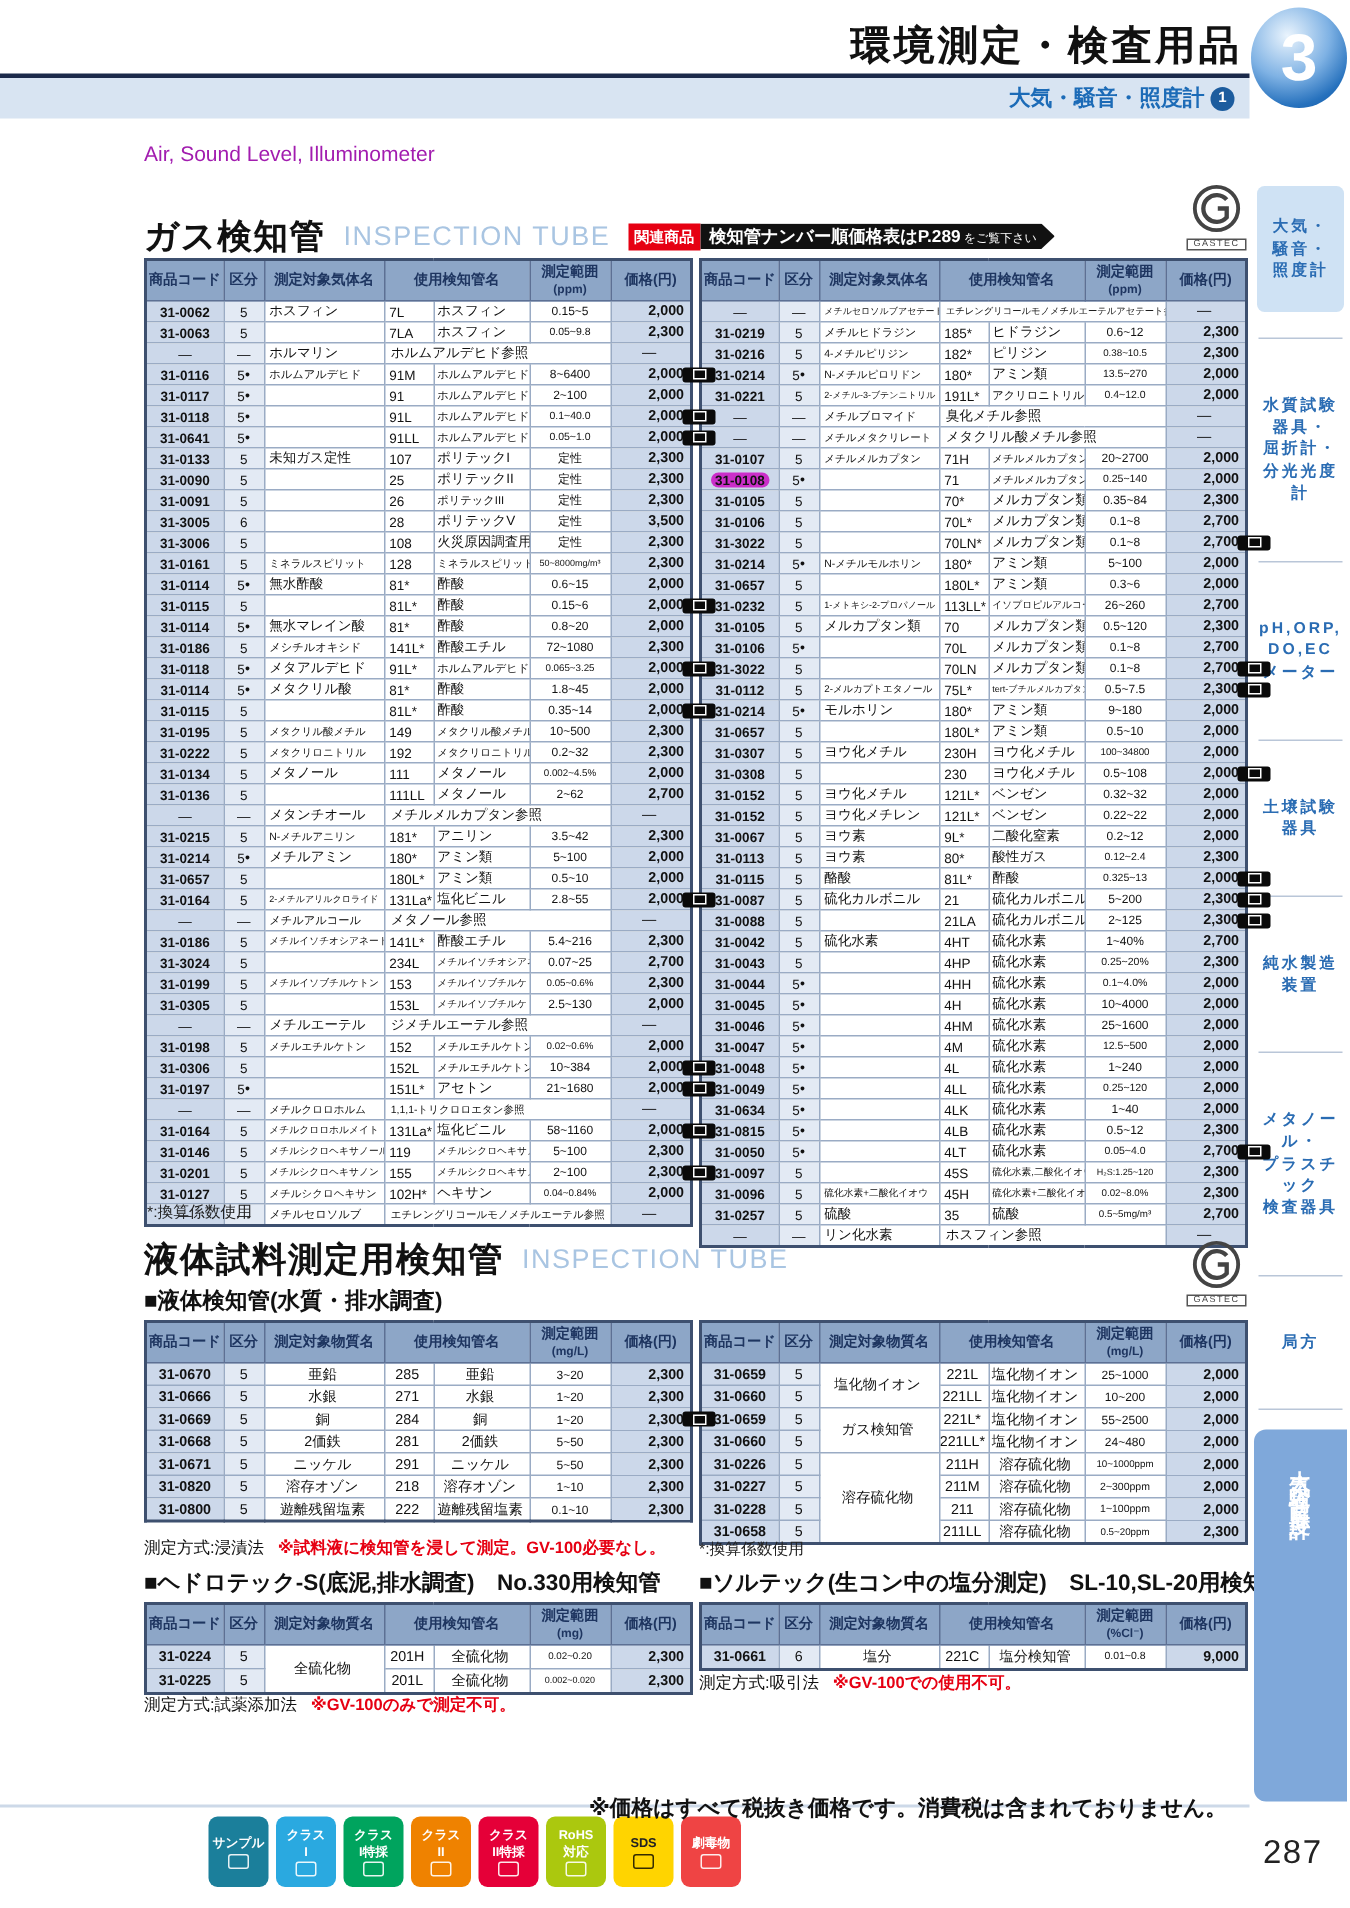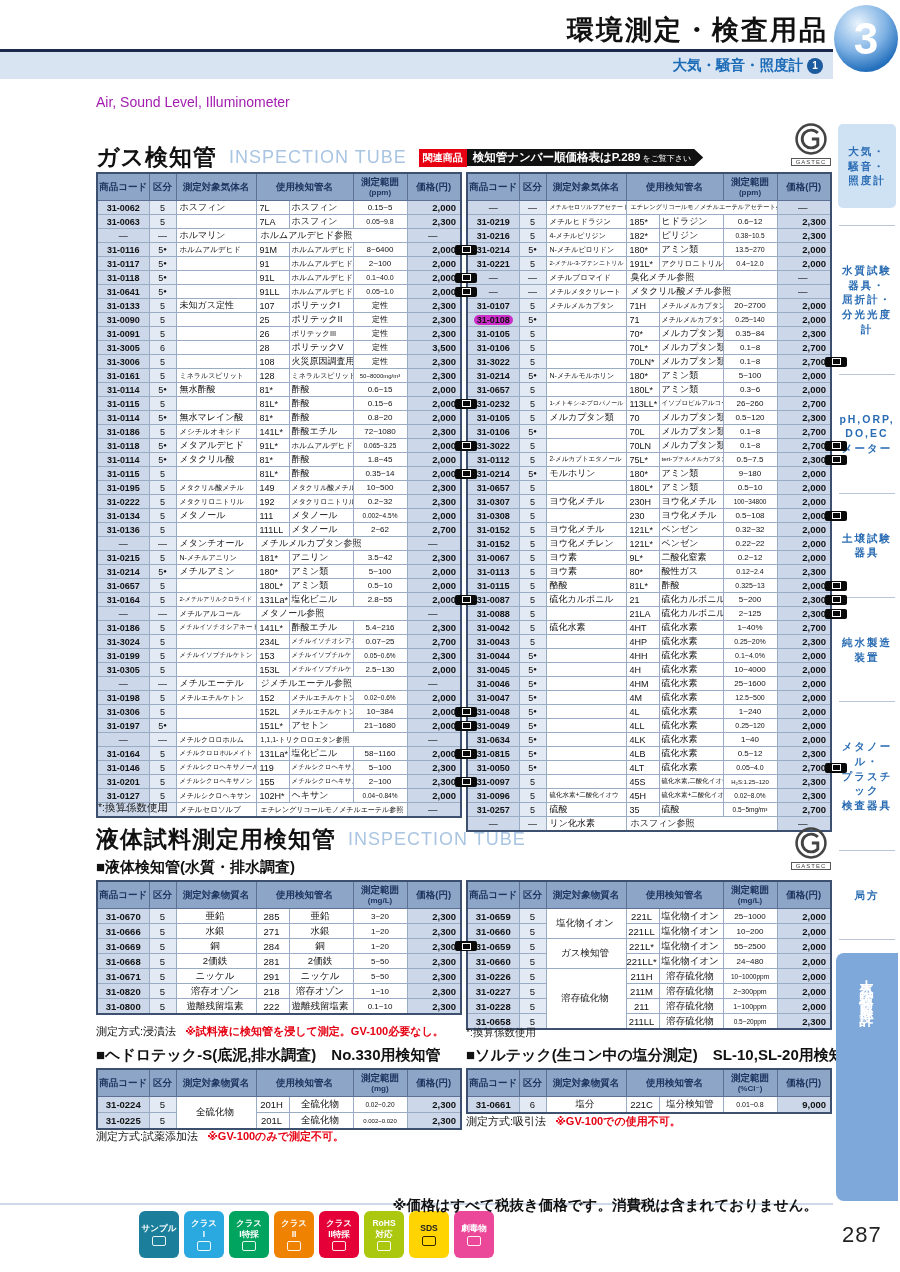--- a/index.html
+++ b/index.html
@@ -1363,21 +1363,21 @@
       </div>
       <div class="ficon" style="background: rgb(171, 200, 14); color: rgb(255, 255, 255);">
         <div>RoHS</div>
         <div>対応</div>
         <div class="gl"></div>
       </div>
       <div class="ficon dark-gl" style="background: rgb(255, 212, 0); color: rgb(34, 34, 34);">
         <div>SDS</div>
         <div class="gl"></div>
       </div>
-      <div class="ficon" style="background: #ec4899; color: rgb(255, 255, 255); font-family: Liberation Serif, serif;">
+      <div class="ficon" style="background: #ef4444; color: rgb(255, 255, 255); font-family: Liberation Serif, serif;">
         <div>劇毒物</div>
         <div class="gl"></div>
       </div>
     </div>
   <div id="tax-note">※価格はすべて税抜き価格です。消費税は含まれておりません。</div>
   <div id="page-num">287</div>
 
 </div>
 
 </body></html>

